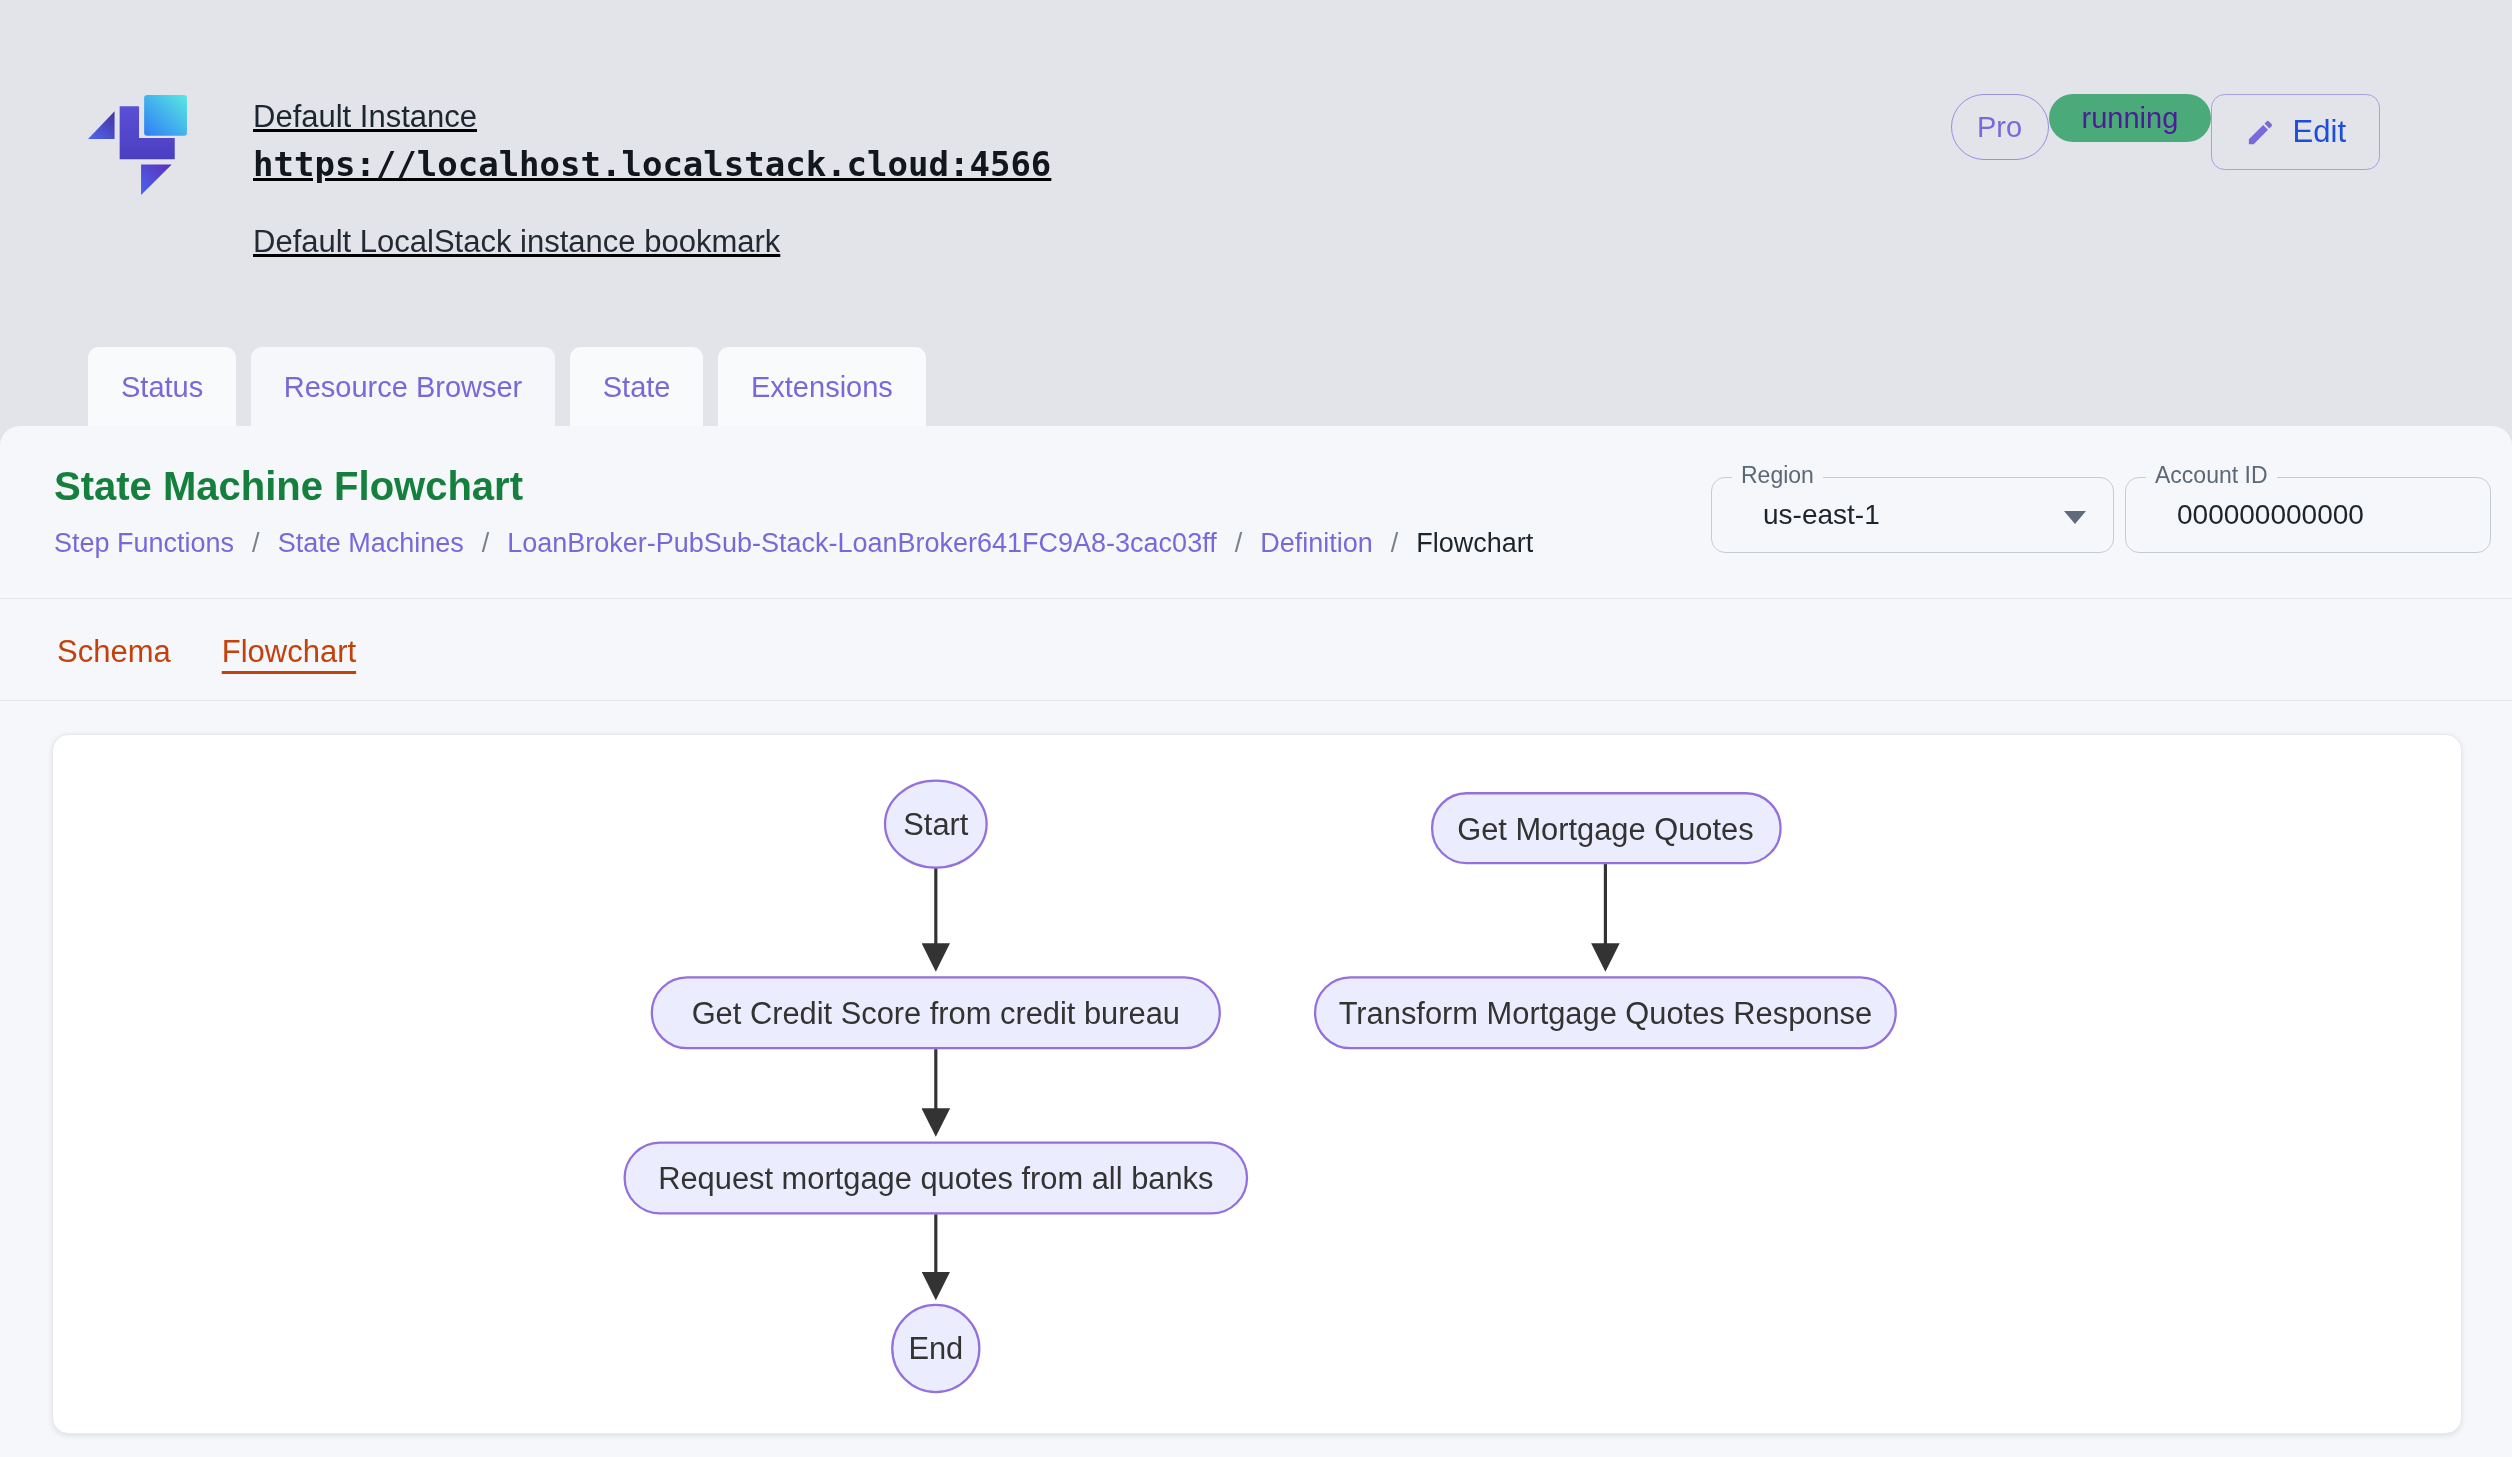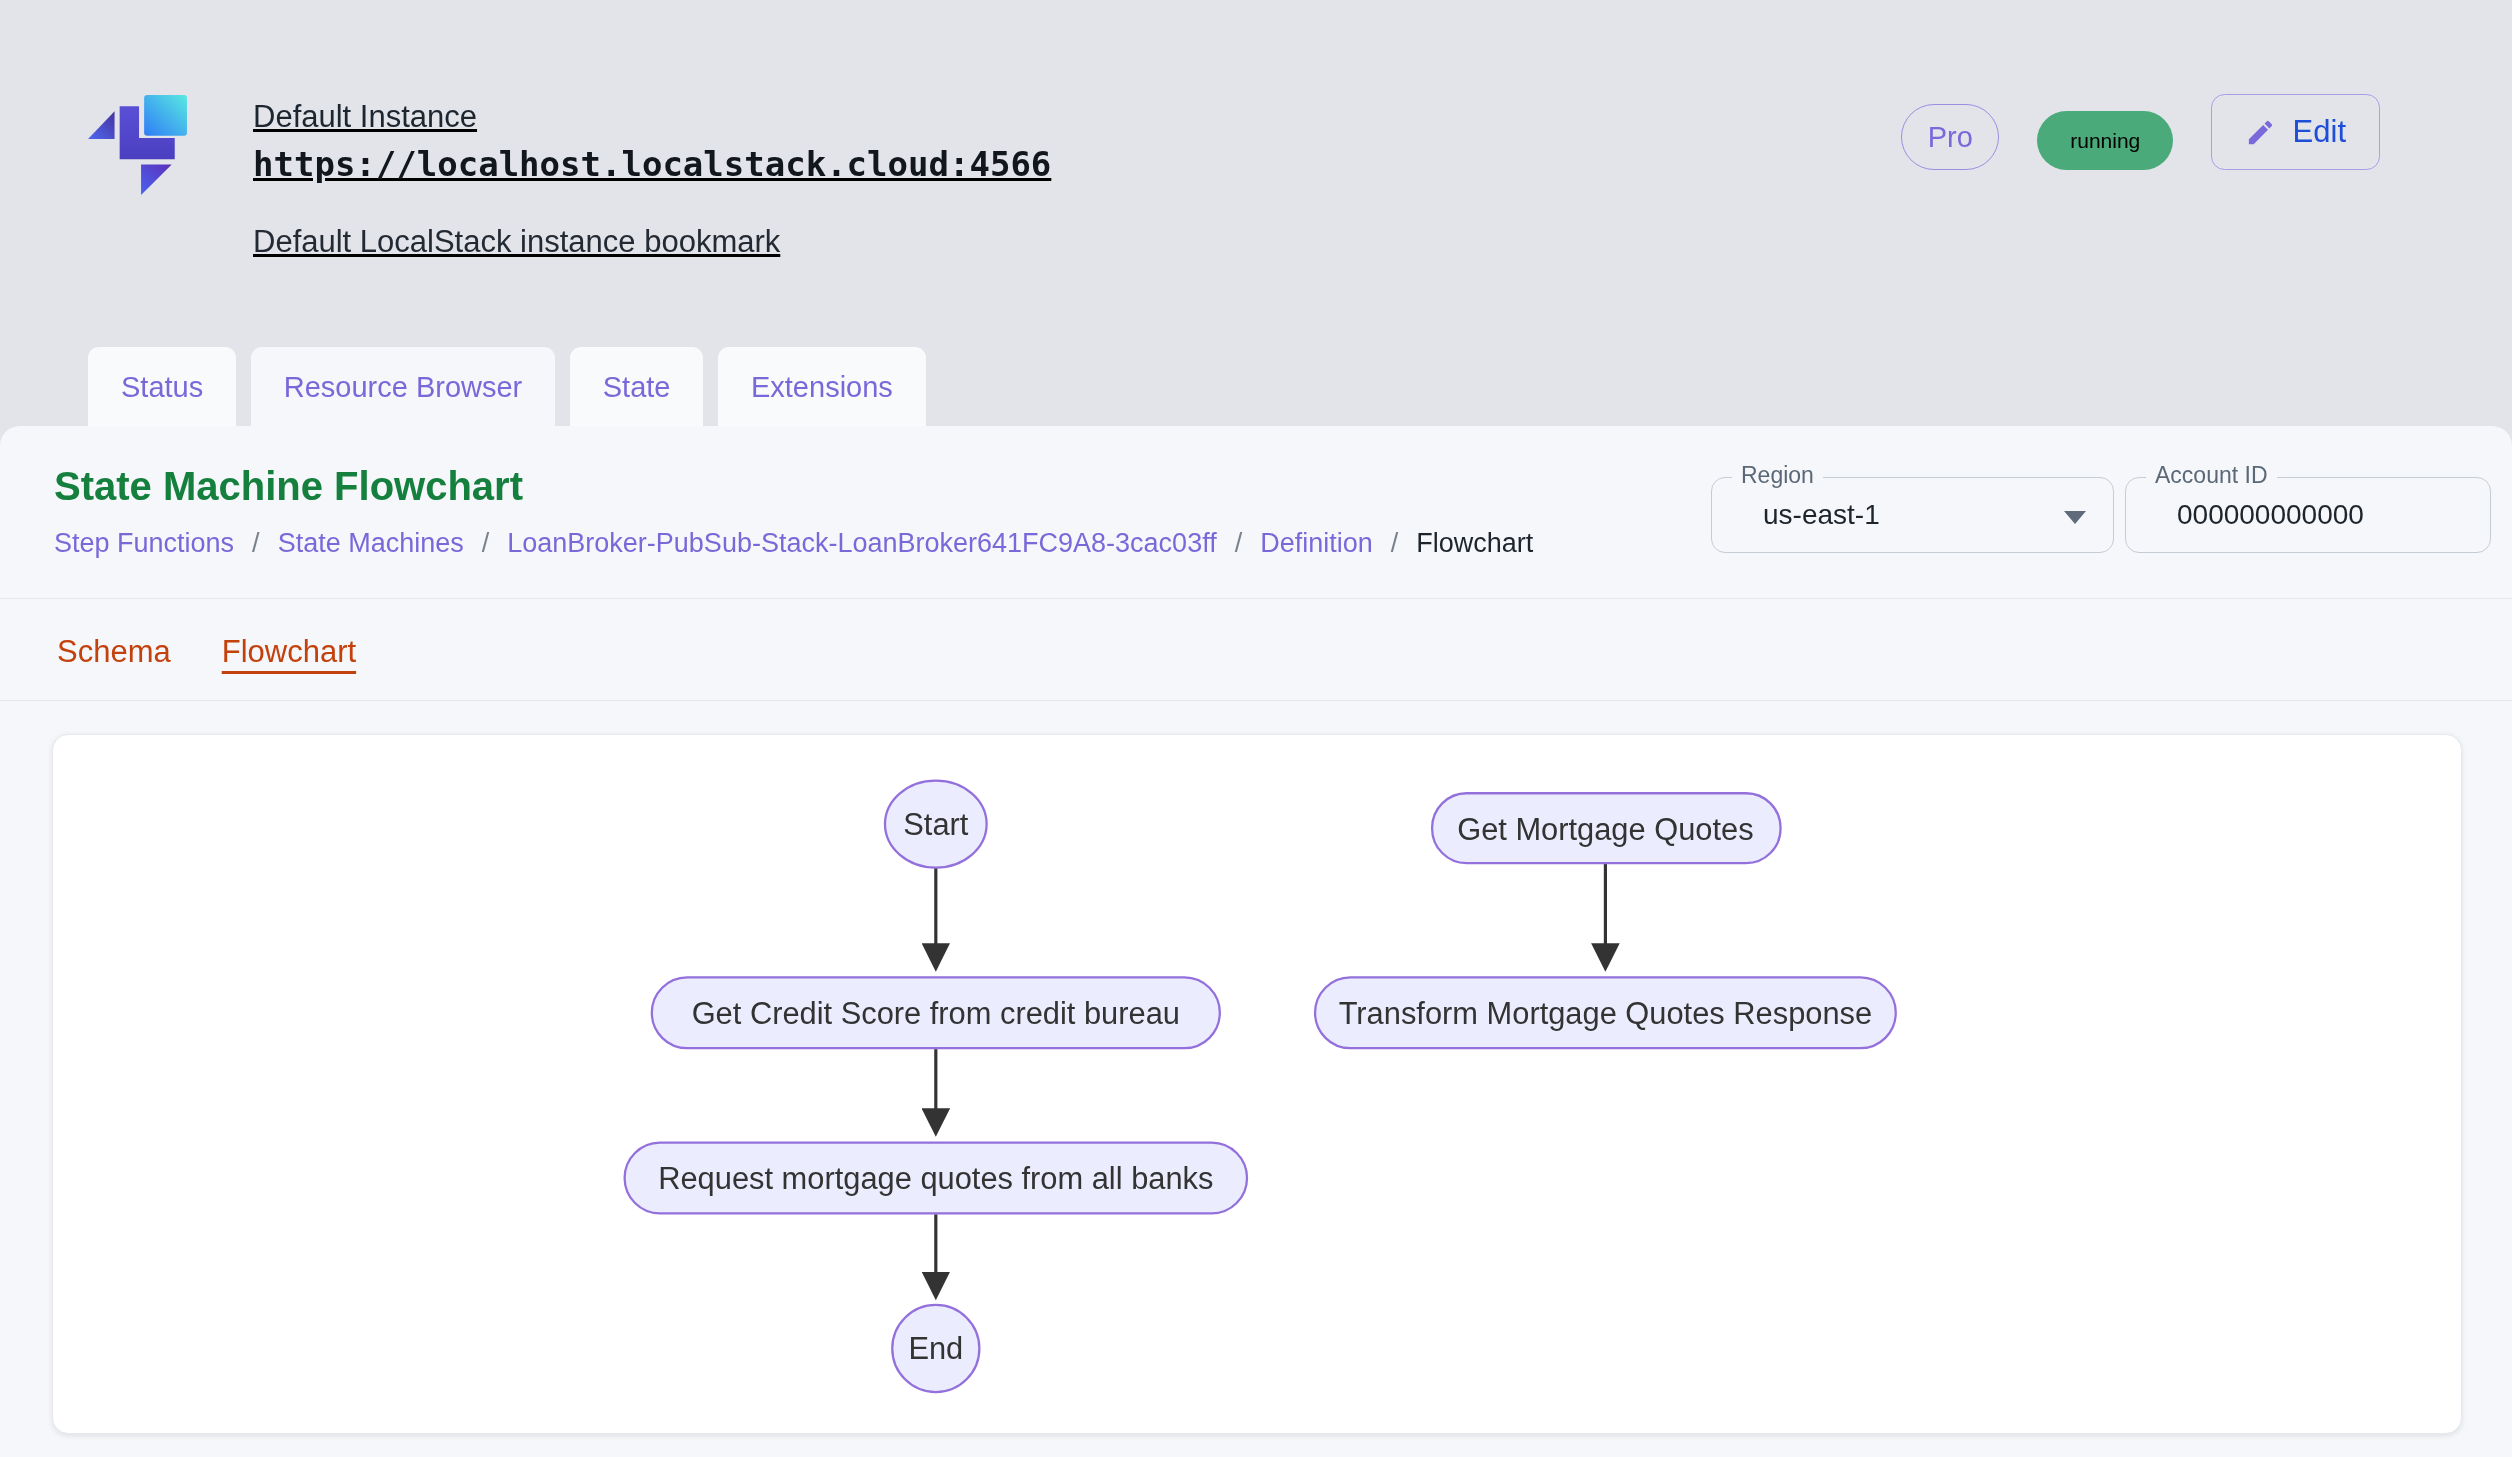--- a/index.html
+++ b/index.html
@@ -6,23 +6,23 @@
   body{font-family:"Liberation Sans","DejaVu Sans",sans-serif;background:#e2e4e9;}
   .stage{position:relative;width:2512px;height:1457px;background:#e2e4e9;overflow:hidden;}
 
   
   .brand{position:absolute;top:93px;left:86px;display:flex;align-items:flex-start;}
   .brand-text{margin-left:65px;padding-top:5.4px;text-decoration:underline;}
   .instance-name{font-size:31px;color:#1d2530;line-height:38px;}
   .instance-url{font-family:"DejaVu Sans Mono","Liberation Mono",monospace;font-weight:bold;font-size:34px;color:#12171d;line-height:44px;margin-top:5.4px;}
   .instance-desc{font-size:31px;color:#232a33;margin-top:38px;}
 
-  .badges{position:absolute;top:94px;right:132px;display:flex;align-items:flex-end;gap:38px;height:76px;}
+  .badges{position:absolute;top:94px;right:132px;display:flex;align-items:flex-start;height:76px;}
   .pro-badge{border:1.8px solid #9c8ee3;color:#7b68db;border-radius:36px;padding:0 25.4px;height:64px;display:flex;align-items:center;font-size:29px;background:transparent;}
-  .running-badge{background:#4baa7a;color:#000000;border-radius:36px;padding:0 33px;height:59px;display:flex;align-items:center;font-size:21px;}
+  .running-badge{background:#4baa7a;color:#4c1d95;border-radius:36px;padding:0 33px;height:48px;display:flex;align-items:center;font-size:29px;}
   .edit-button{border:1.8px solid #a99ee6;color:#1d4ed8;border-radius:13.6px;padding:0 33px;height:76px;display:flex;align-items:center;gap:16.3px;font-size:31px;background:transparent;cursor:pointer;}
   .edit-button svg{display:block;}
 
   
   .tabs{position:absolute;top:347px;left:88px;display:flex;gap:14.5px;}
   .tab{height:80px;padding:0 33px;display:flex;align-items:center;font-size:29px;color:#7a68d9;background:#f8fafc;border-radius:11px 11px 0 0;cursor:pointer;}
   .tab.active{background:#f5f7fa;}
   .tab.active span{text-decoration-thickness:2.7px;text-underline-offset:9px;}
 
   

